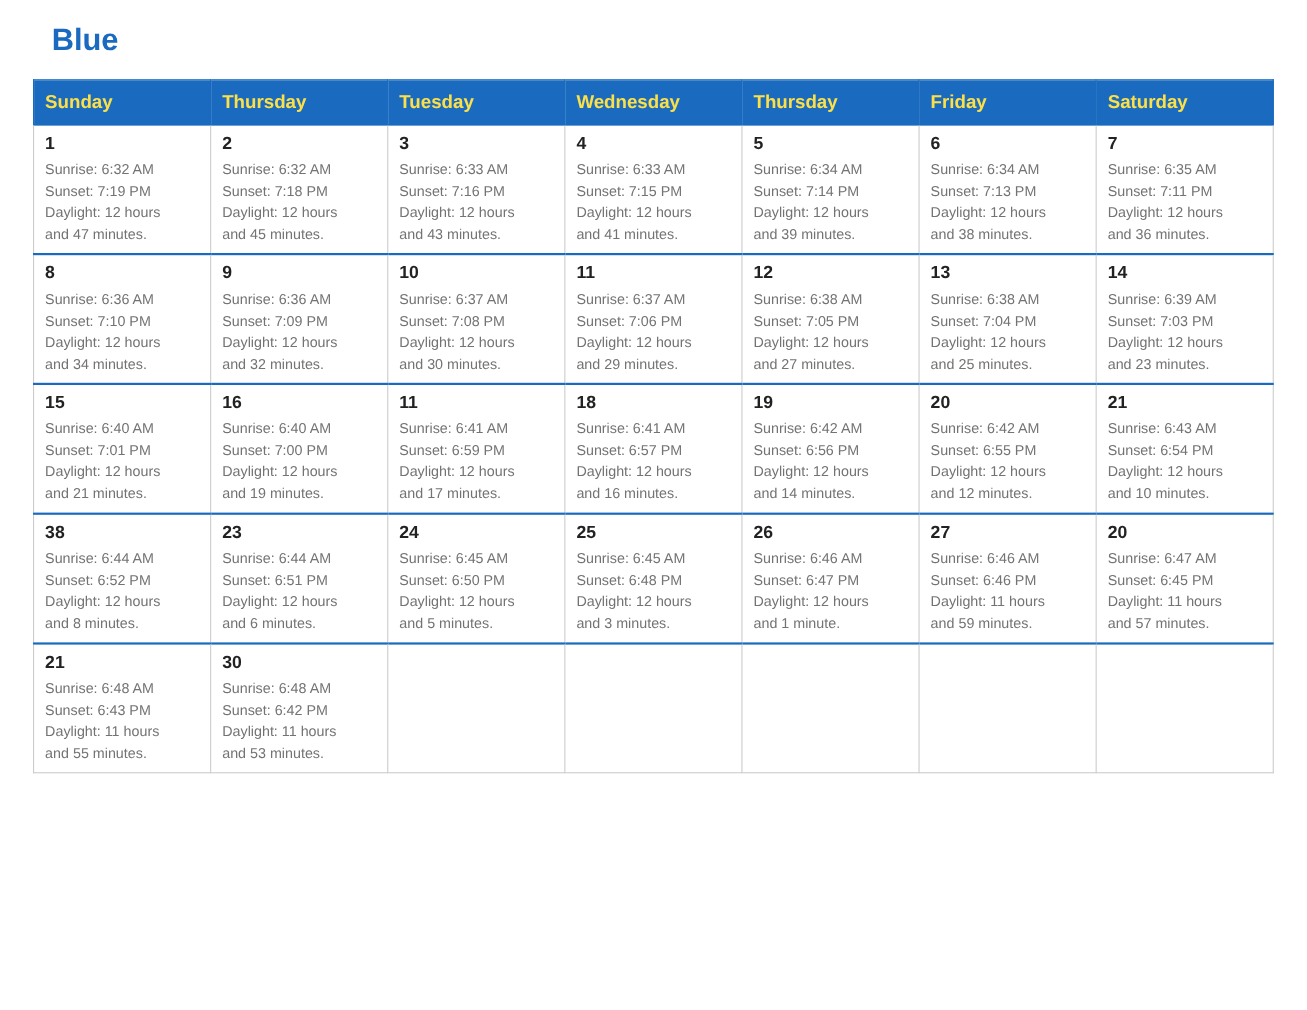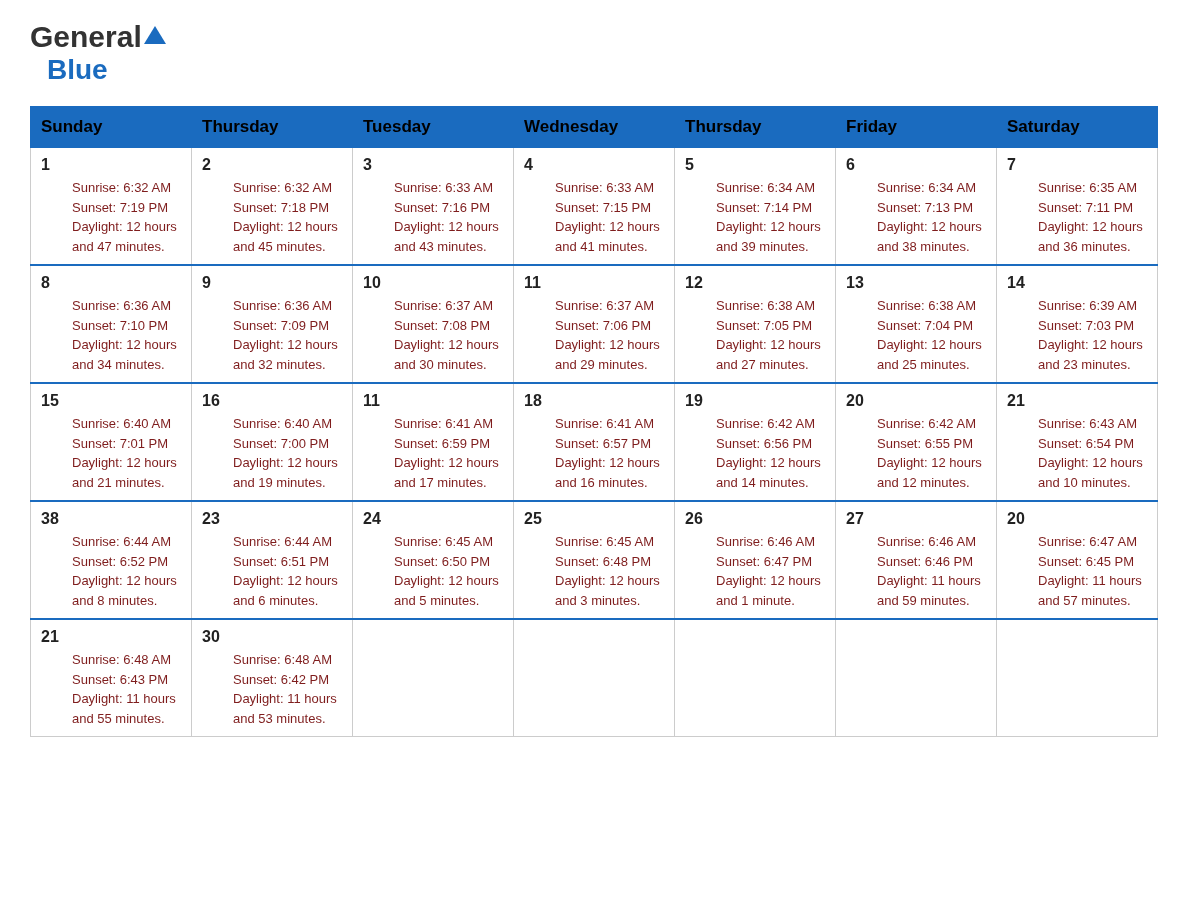--- a/index.html
+++ b/index.html
@@ -40,21 +40,21 @@
       color: #555;
       margin-top: 4px;
     }
     .calendar-table {
       width: 100%;
       border-collapse: collapse;
       border: 1px solid #aaa;
     }
     .calendar-table th {
       background-color: #1a6bbf;
-      color: #000000;
+      color: #fde047;
       font-size: 17px;
       font-weight: bold;
       padding: 10px 10px;
       text-align: left;
       border: 1px solid #1a6bbf;
     }
     .calendar-table td {
       border: 1px solid #ccc;
       padding: 8px 10px;
       vertical-align: top;
@@ -62,23 +62,22 @@
       min-height: 100px;
     }
     .day-number {
       font-size: 16px;
       font-weight: bold;
       color: #222;
       margin-bottom: 4px;
     }
     .day-info {
       font-size: 13px;
-      color: #7f1d1d;
+      color: #737373;
       line-height: 1.5;
-      margin-left: 31px;
     }
     .empty-cell {
       background: #fff;
     }
     tr:not(:last-child) td {
       border-bottom: 2px solid #1a6bbf;
     }
     
     .logo-row {
       display: flex;
@@ -95,28 +94,20 @@
     }
     .logo-second-row {
       margin-left: 17px;
     }
   </style>
 </head>
 <body>
 
 <div class="header-section">
   <div class="logo">
-    <div class="logo-row">
-      <span class="logo-general">General</span>
-      <span class="logo-icon">
-        <svg width="22" height="22" viewBox="0 0 22 22">
-          <polygon points="11,2 22,20 0,20" fill="#1a6bbf"></polygon>
-        </svg>
-      </span>
-    </div>
     <div class="logo-second-row">
       <span class="logo-blue">Blue</span>
     </div>
   </div>
   <div class="title-section">
     <div class="month-title"></div>
     <div class="location-title"></div>
   </div>
 </div>
 

